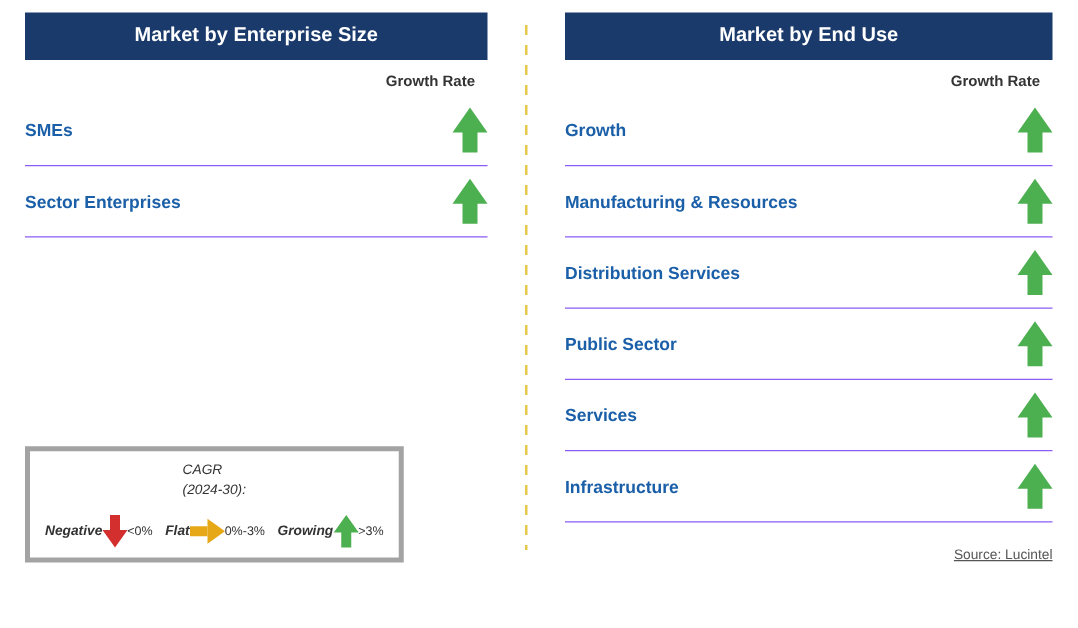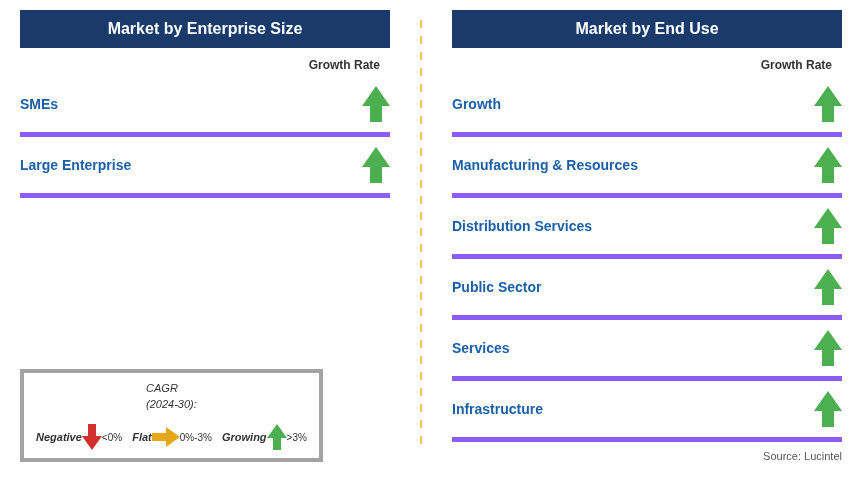--- a/index.html
+++ b/index.html
@@ -68,21 +68,21 @@
       font-weight: bold;
       color: #333;
       margin-bottom: 4px;
       padding-right: 10px;
     }
     .row {
       display: flex;
       align-items: center;
       justify-content: space-between;
       padding: 10px 0;
-      border-bottom: 5px solid #8b5cf6;
+      border-bottom: 1px solid #8b5cf6;
     }
     .row:last-of-type {
       border-bottom: none;
     }
     .row-label {
       font-size: 14px;
       font-weight: bold;
       color: #1a5fa8;
     }
     .green-arrow-up {
@@ -233,39 +233,40 @@
       left: 50%;
       transform: translateX(-50%);
       width: 8px;
       height: 14px;
       background: #4caf50;
     }
     .source-text {
       text-align: right;
       font-size: 11px;
       color: #555;
-      margin-top: 8px;
+      margin-top: 20px;
+      text-decoration: underline;
     }
   </style>
 </head>
 <body>
 
 <div class="page">
   <div class="main-content">
 
     <div class="left-panel">
       <div class="panel-header">Market by Enterprise Size</div>
       <div class="growth-rate-label">Growth Rate</div>
 
       <div class="row">
         <span class="row-label">SMEs</span>
         <span class="green-arrow-up"></span>
       </div>
       <div class="row">
-        <span class="row-label">Large Enterprise</span>
+        <span class="row-label">Sector Enterprises</span>
         <span class="green-arrow-up"></span>
       </div>
 
       <div style="flex:1;"></div>
 
       <div class="legend-box">
         <div class="legend-title">
           <span>CAGR</span><br>
           <span>(2024-30):</span>
         </div>

